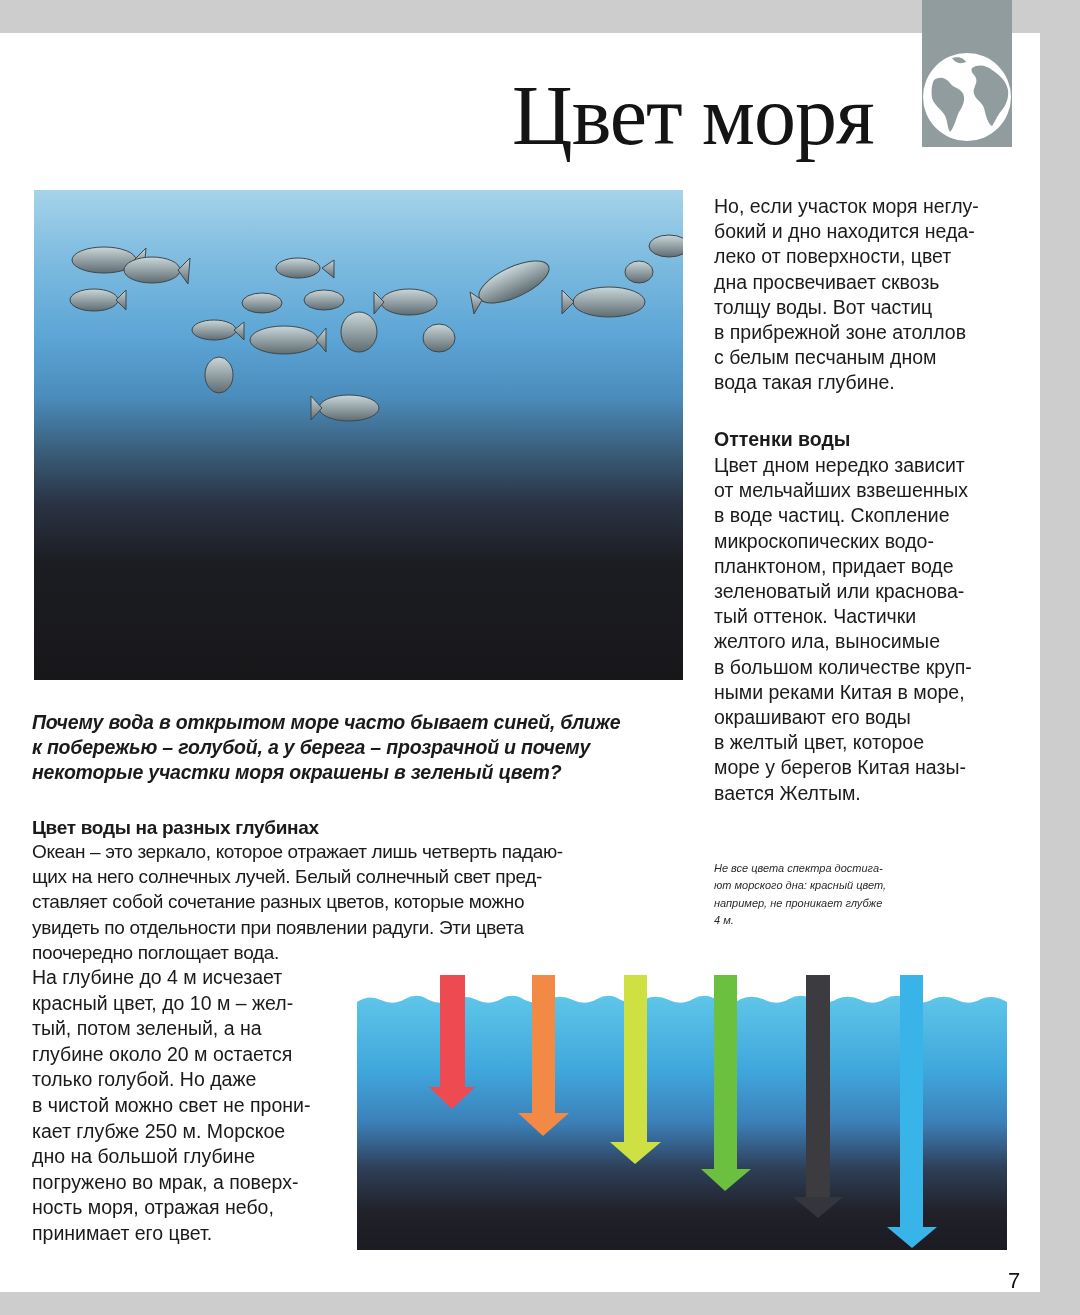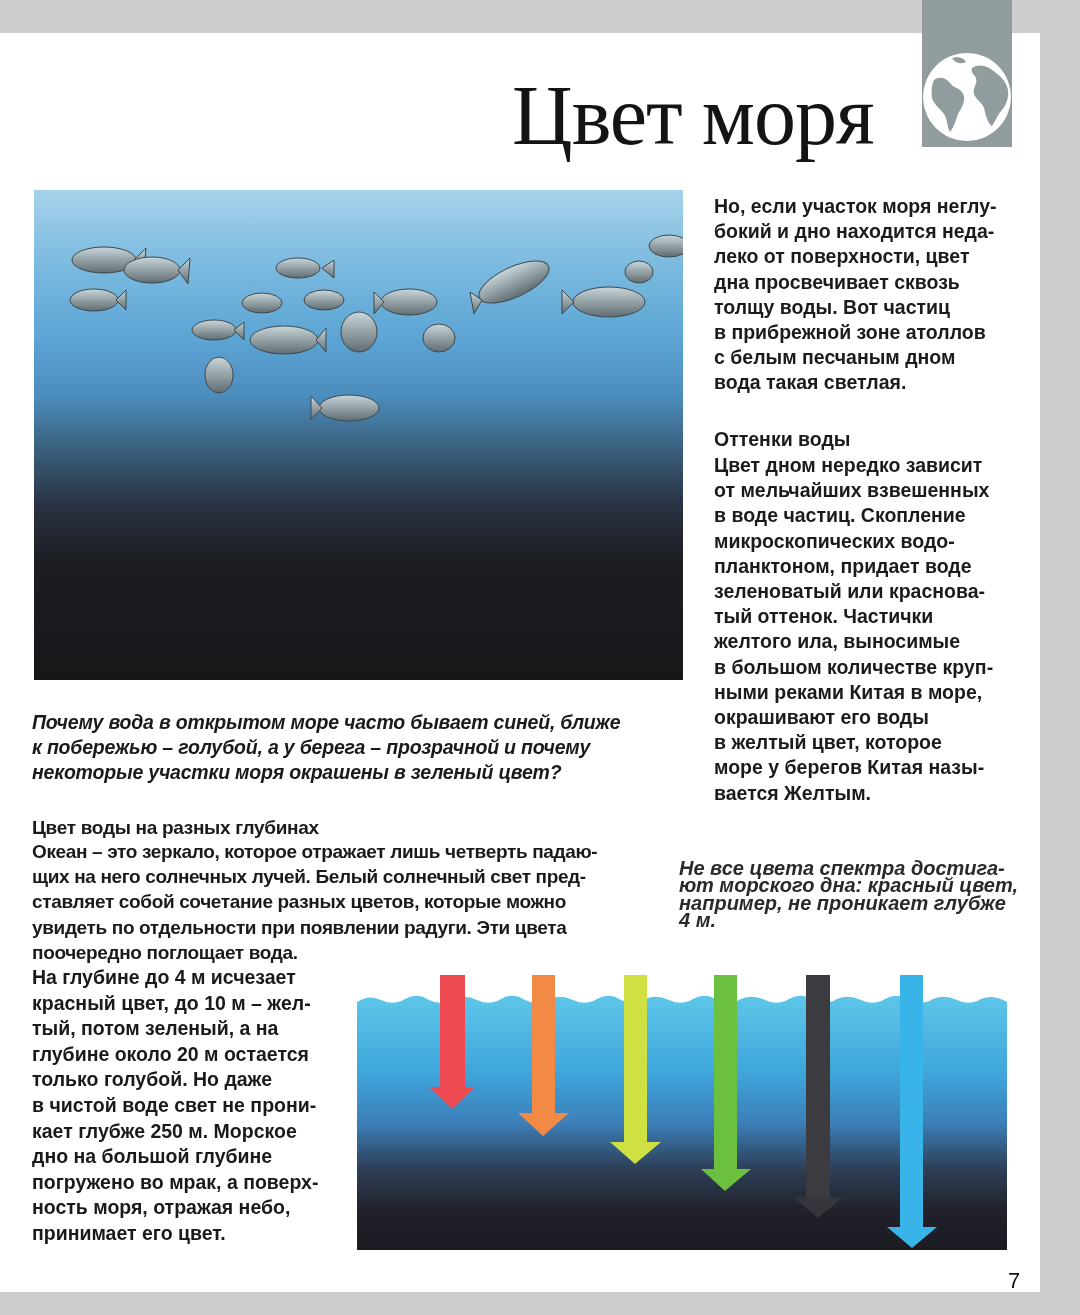--- a/index.html
+++ b/index.html
@@ -10,28 +10,28 @@
   .page{position:absolute;left:0;top:33px;width:1040px;height:1259px;background:#ffffff;}
   .globe-tile{position:absolute;left:922px;top:0;width:90px;height:147px;background:#919c9e;}
   .globe-tile svg{position:absolute;left:0;top:50px;}
   .title{position:absolute;left:512px;top:66px;font-family:"Liberation Serif",serif;font-size:84px;line-height:100px;font-weight:400;color:#141414;letter-spacing:-1px;margin:0;text-align:right;}
   .photo{position:absolute;left:34px;top:190px;width:649px;height:490px;
     background:linear-gradient(180deg,#a6d3ea 0%,#7ebce0 14%,#5ca5d5 30%,#4b8dbd 42%,#3a5f7c 53%,#2a3344 64%,#1c1d22 76%,#17171a 100%);}
   .col-right{position:absolute;left:714px;font-size:19.5px;line-height:25.2px;color:#1b1b1b;}
   .p1{top:194px;width:320px;}
   .h-shades{top:427px;font-weight:700;}
   .p2{top:453px;width:320px;}
-  .caption{position:absolute;left:679px;top:860px;width:230px;font-style:italic;font-size:20px;line-height:17.4px;color:#2a2a2a;}
+  .caption{position:absolute;left:714px;top:860px;width:230px;font-style:italic;font-size:11px;line-height:17.4px;color:#2a2a2a;}
   .question{position:absolute;left:32px;top:710px;width:660px;font-style:italic;font-weight:700;font-size:19.5px;line-height:25px;color:#1a1a1a;letter-spacing:-0.2px;}
   .h-depth{position:absolute;left:32px;top:815px;font-weight:700;font-size:19px;line-height:25px;letter-spacing:-0.3px;}
   .p-depth{position:absolute;left:32px;top:839px;width:640px;font-size:19px;line-height:25.2px;letter-spacing:-0.35px;}
   .p-depth2{position:absolute;left:32px;top:965px;width:305px;font-size:19.5px;line-height:25.6px;}
   .diagram{position:absolute;left:357px;top:968px;width:650px;height:282px;}
   .page-num{position:absolute;left:1008px;top:1268px;font-size:22px;line-height:26px;color:#111;}
-  .line{display:block;white-space:nowrap;font-weight:bold;}
+  .line{display:block;white-space:nowrap;}
 </style>
 </head>
 <body>
 
 <div class="frame-top"></div>
 <div class="frame-right"></div>
 <div class="frame-bottom"></div>
 
 <div class="page">
   
@@ -90,21 +90,21 @@
 </div>
 
 <div class="col-right p1">
   <span class="line">Но, если участок моря неглу-</span>
   <span class="line">бокий и дно находится неда-</span>
   <span class="line">леко от поверхности, цвет</span>
   <span class="line">дна просвечивает сквозь</span>
   <span class="line">толщу воды. Вот частиц</span>
   <span class="line">в прибрежной зоне атоллов</span>
   <span class="line">с белым песчаным дном</span>
-  <span class="line">вода такая светлая.</span>
+  <span class="line">вода такая глубине.</span>
 </div>
 
 <div class="col-right h-shades">Оттенки воды</div>
 
 <div class="col-right p2">
   <span class="line">Цвет дном нередко зависит</span>
   <span class="line">от мельчайших взвешенных</span>
   <span class="line">в воде частиц. Скопление</span>
   <span class="line">микроскопических водо-</span>
   <span class="line">планктоном, придает воде</span>
@@ -141,21 +141,21 @@
   <span class="line">увидеть по отдельности при появлении радуги. Эти цвета</span>
   <span class="line">поочередно поглощает вода.</span>
 </div>
 
 <div class="p-depth2">
   <span class="line">На глубине до 4 м исчезает</span>
   <span class="line">красный цвет, до 10 м – жел-</span>
   <span class="line">тый, потом зеленый, а на</span>
   <span class="line">глубине около 20 м остается</span>
   <span class="line">только голубой. Но даже</span>
-  <span class="line">в чистой воде свет не прони-</span>
+  <span class="line">в чистой можно свет не прони-</span>
   <span class="line">кает глубже 250 м. Морское</span>
   <span class="line">дно на большой глубине</span>
   <span class="line">погружено во мрак, а поверх-</span>
   <span class="line">ность моря, отражая небо,</span>
   <span class="line">принимает его цвет.</span>
 </div>
 
 <div class="diagram">
   <svg width="650" height="282" viewBox="0 0 650 282">
     <defs>

